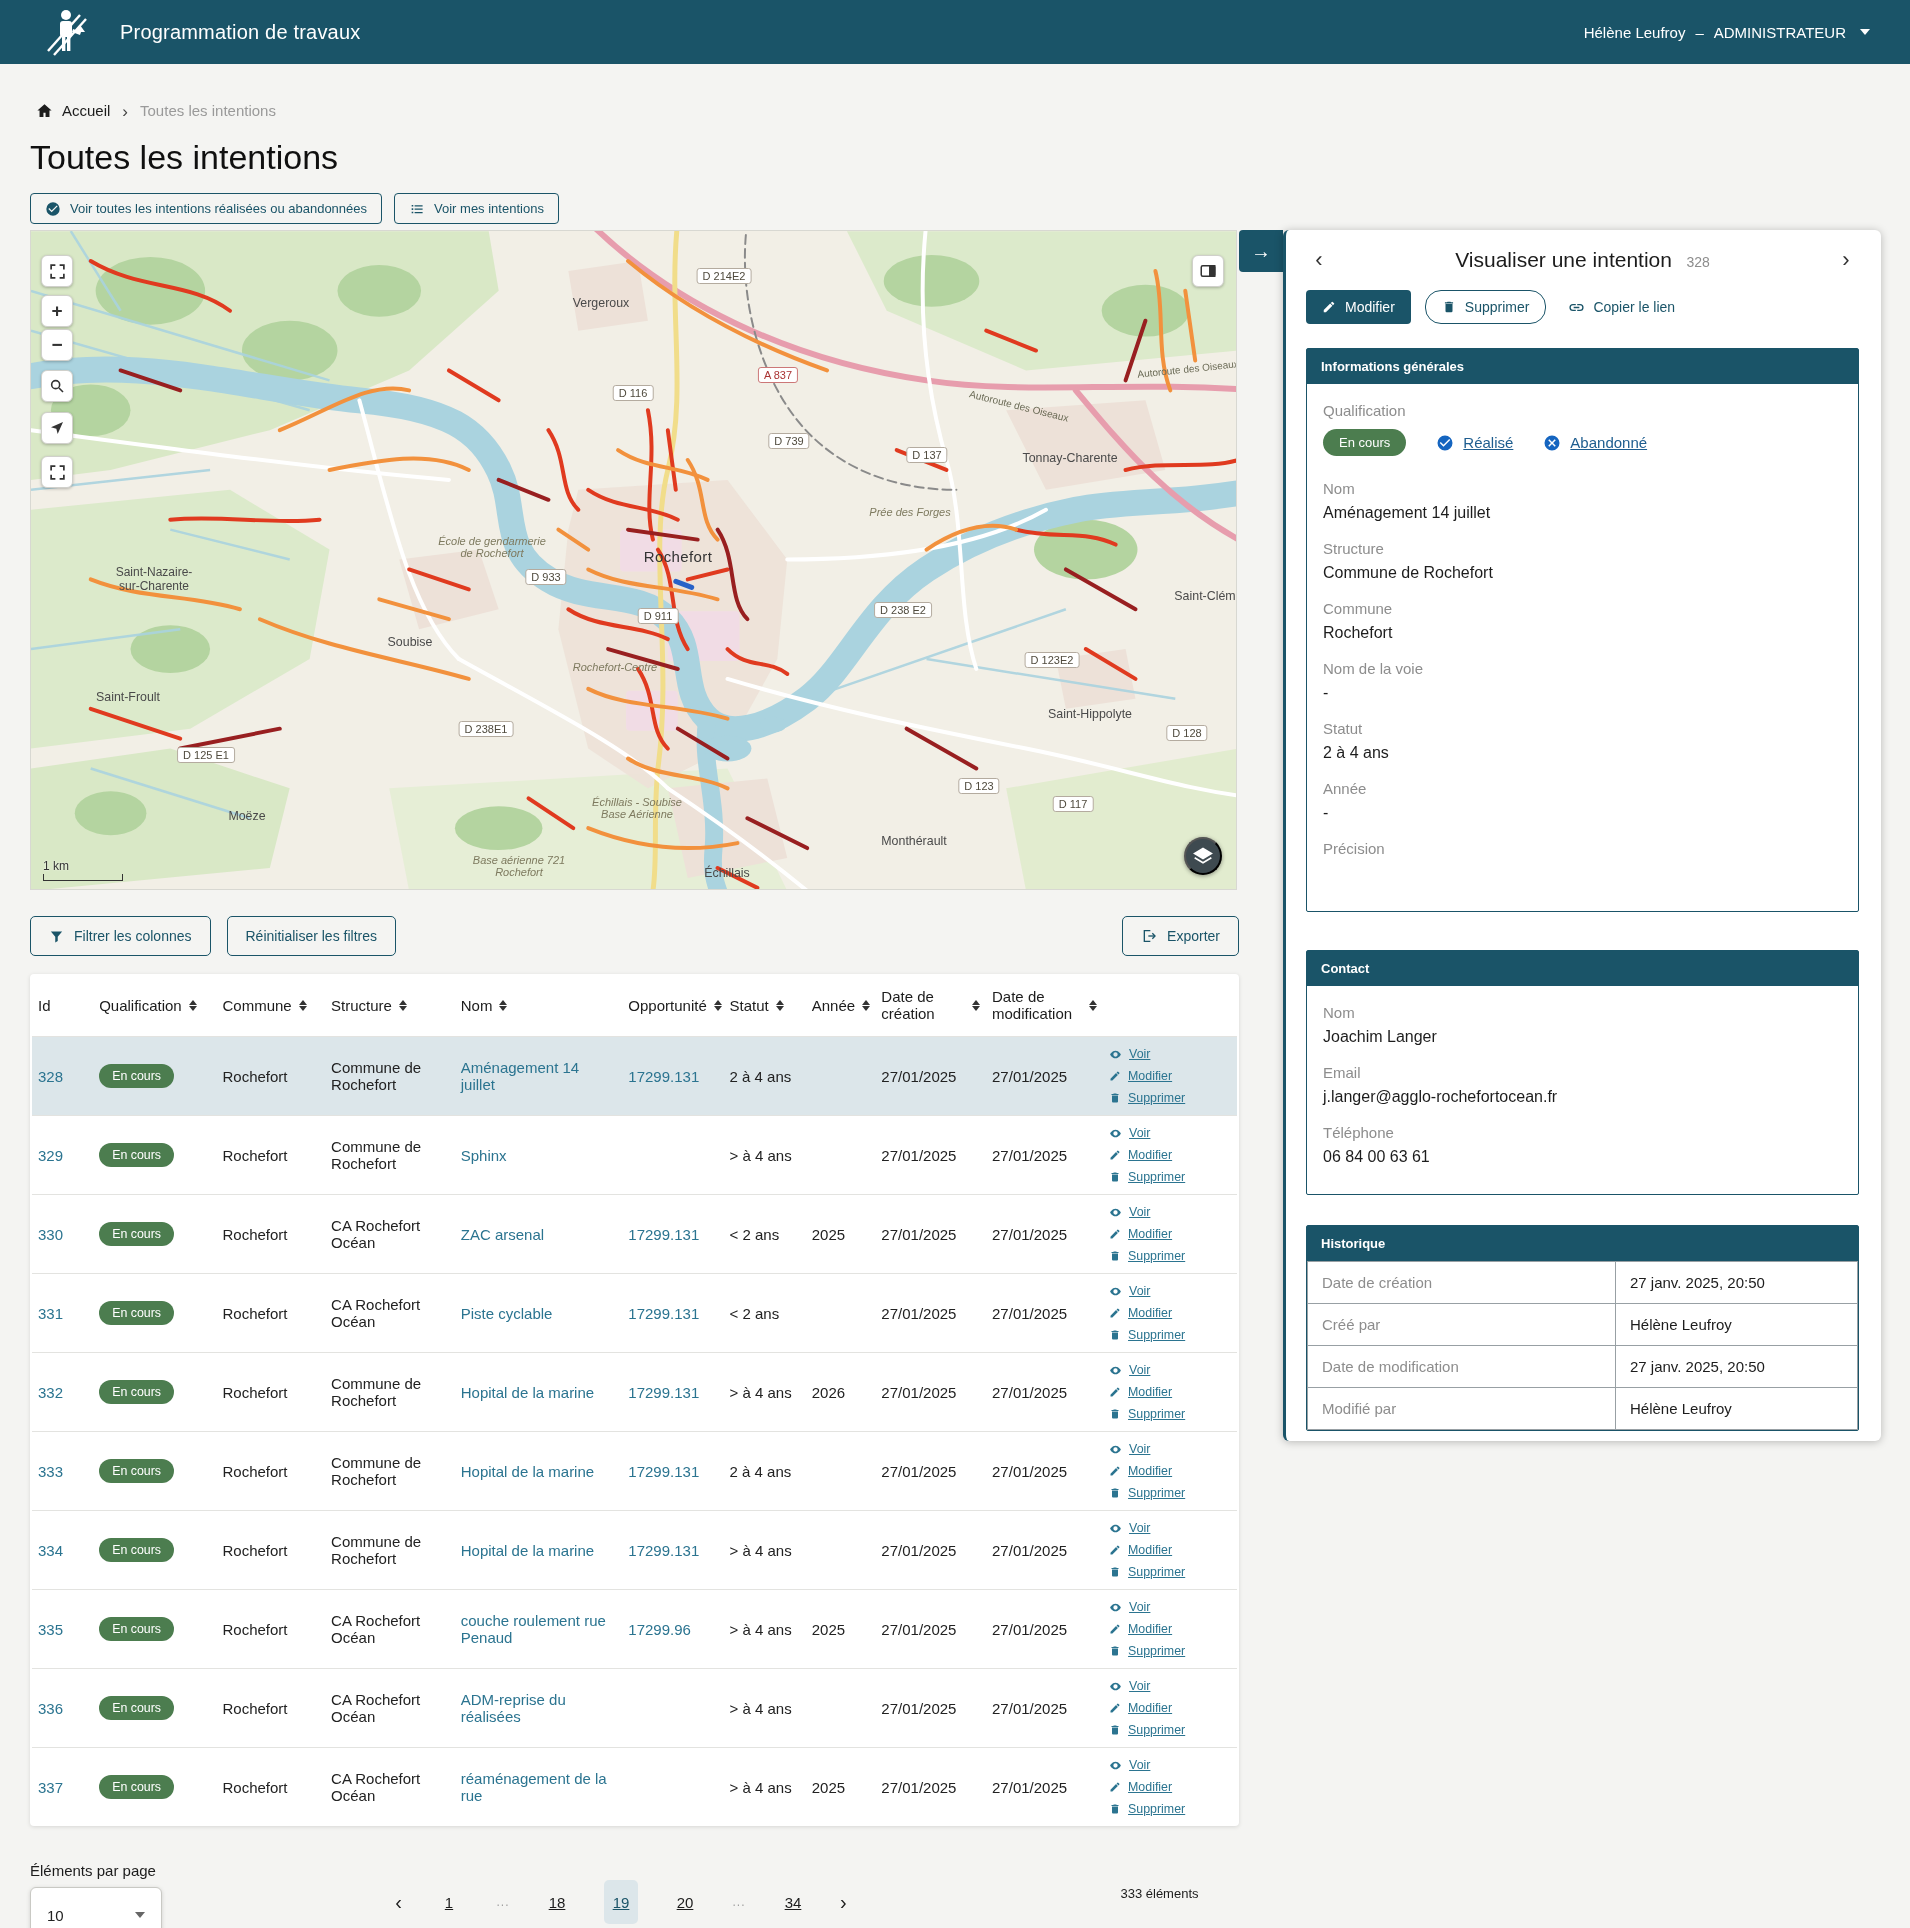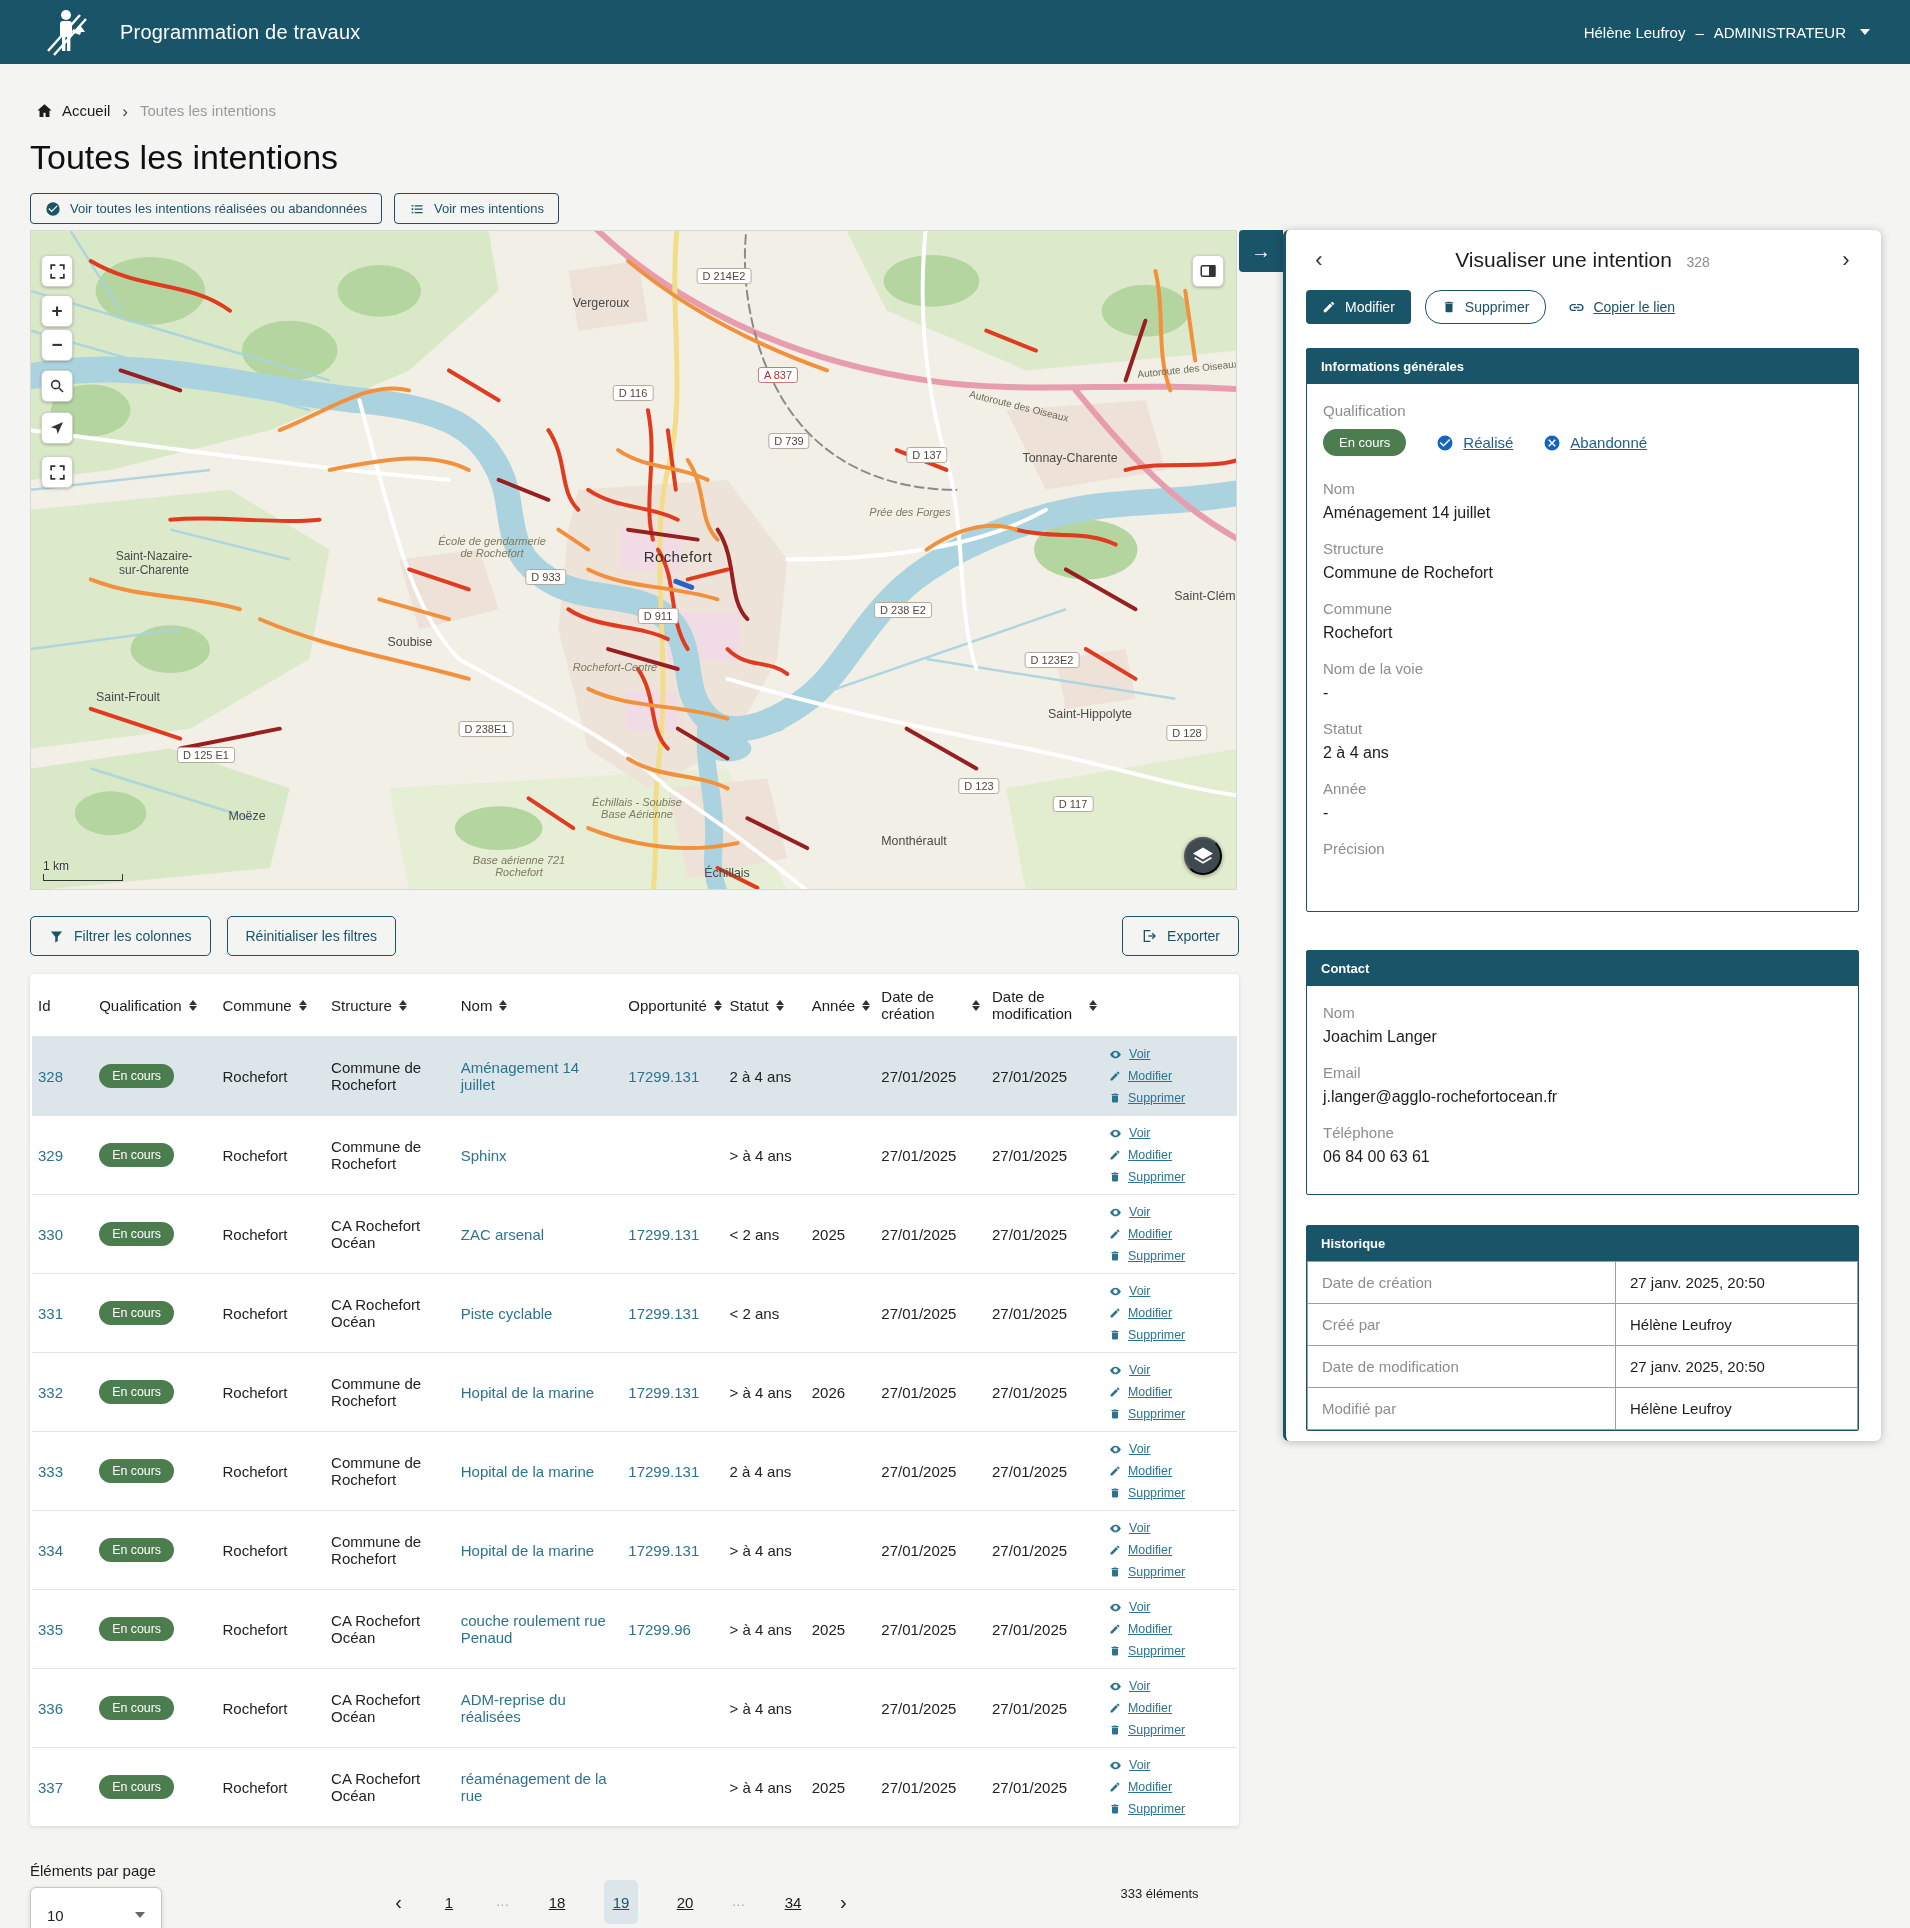--- a/index.html
+++ b/index.html
@@ -71,21 +71,21 @@
   .panel-head{display:grid; grid-template-columns:26px 1fr 26px; align-items:center; margin-top:4px;}
   .panel-nav{background:none;border:none; font-size:22px; color:#333; cursor:pointer; font-family:inherit; line-height:1;}
   .panel-title-wrap{text-align:center;}
   .panel-title{font-size:21px; color:#1c1c1c;}
   .panel-id{font-size:14px; color:#8d8d8d; margin-left:10px;}
   .panel-actions{display:flex; align-items:center; gap:14px; margin-top:18px;}
   .btn-fill{display:flex; align-items:center; gap:9px; background:var(--teal); color:#fff; border:none; border-radius:4px;
     height:34px; padding:0 16px; font-size:14px; font-family:inherit; cursor:pointer;}
   .btn-line{display:flex; align-items:center; gap:9px; background:#fff; color:var(--teal); border:1px solid var(--teal); border-radius:16px;
     height:34px; padding:0 16px; font-size:14px; font-family:inherit; cursor:pointer;}
-  .link-action{display:flex; align-items:center; gap:8px; color:var(--teal); font-size:14px; text-decoration:underline; margin-left:8px;}
+  .link-action{display:flex; align-items:center; gap:8px; color:var(--teal); font-size:14px; margin-left:8px;}
 
   .section{border:1px solid var(--teal); border-radius:2px; margin-top:24px;}
   .section-head{background:var(--teal); color:#fff; font-size:13px; font-weight:700; padding:10px 14px;}
   .section-body{padding:18px 16px 10px 16px;}
   .field{margin-bottom:18px;}
   .field .f-lbl{font-size:15px; color:var(--lbl); margin-bottom:7px;}
   .field .f-val{font-size:16px; color:#1d1d1d;}
   .qual-row{display:flex; align-items:center; gap:30px; margin:10px 0 24px 0;}
   .badge{display:inline-block; background:var(--green); color:#fff; font-size:13px; border-radius:15px; padding:6px 16px;}
   .qual-link{display:flex; align-items:center; gap:9px; color:#1e5d8f; font-size:15px; text-decoration:underline;}
@@ -337,21 +337,21 @@
         </svg>
 
         <div>
 
             <span class="map-label town" style="left: 570px; top: 72px;">Vergeroux</span>
 
             <span class="map-label town-lg" style="left: 647px; top: 325px;">Rochefort</span>
 
             <span class="map-label town" style="left: 1039px; top: 227px;">Tonnay-Charente</span>
 
-            <span class="map-label town-wrap" style="left: 123px; top: 332px;">Saint-Nazaire-sur-Charente</span>
+            <span class="map-label town-wrap" style="left: 123px; top: 348px;">Saint-Nazaire-sur-Charente</span>
 
             <span class="map-label town" style="left: 97px; top: 466px;">Saint-Froult</span>
 
             <span class="map-label town" style="left: 216px; top: 585px;">Moëze</span>
 
             <span class="map-label town" style="left: 379px; top: 411px;">Soubise</span>
 
             <span class="map-label town" style="left: 696px; top: 642px;">Échillais</span>
 
             <span class="map-label town" style="left: 1059px; top: 483px;">Saint-Hippolyte</span>

